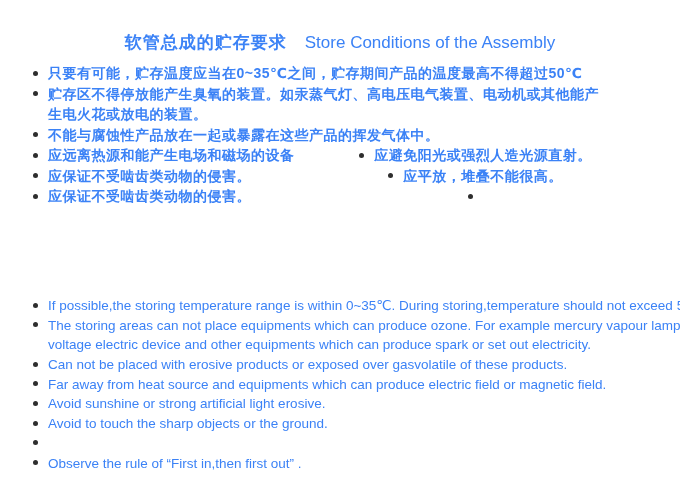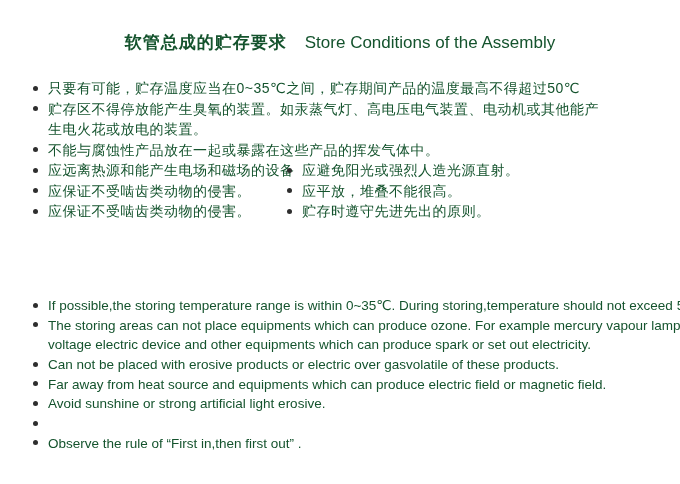--- a/index.html
+++ b/index.html
@@ -3,42 +3,42 @@
 <meta charset="utf-8">
 <style>
   html, body { margin: 0; padding: 0; background: #ffffff; }
   .page {
     position: relative;
     width: 680px;
     height: 484px;
     background: #ffffff;
     overflow: hidden;
     font-family: "Liberation Sans", "DejaVu Sans", sans-serif;
-    color: #14532d;
+    color: #3b82f6;
   }
   .title {
     position: absolute;
     top: 33px;
     left: 0;
     width: 100%;
     text-align: center;
     font-size: 17px;
     line-height: 20px;
     white-space: nowrap;
   }
   .title .zh { font-weight: 600; letter-spacing: 1px; }
   .title .en { font-weight: 400; margin-left: 18px; }
 
   .cn-block {
     position: absolute;
-    top: 78px;
+    top: 63px;
     left: 33px;
     right: 16px;
     font-size: 14px;
-    font-weight: 400;
+    font-weight: 700;
     letter-spacing: 0.5px;
   }
   .cn-block .row { height: 20.5px; line-height: 20.5px; white-space: nowrap; }
 
   .en-block {
     position: absolute;
     top: 296px;
     left: 33px;
     right: 10px;
     font-size: 13.5px;
@@ -52,21 +52,21 @@
     height: 5px;
     border-radius: 50%;
     background: #2e2e2e;
     margin-right: 10px;
     vertical-align: 2.5px;
   }
   .cont { padding-left: 15px; }
 
   .twocol { display: flex; }
   .twocol .left  { width: 254px; white-space: nowrap; }
-  .twocol .right { flex: 1; white-space: nowrap; }
+  .twocol .right { flex: 1; white-space: nowrap; text-align: center; }
 </style>
 </head>
 <body>
 
 <div class="page">
 
   <div class="title">
     <span class="zh">软管总成的贮存要求</span><span class="en">Store Conditions of the Assembly</span>
   </div>
 
@@ -79,28 +79,29 @@
     <div class="row twocol">
       <div class="left"><span class="bullet"></span><span>应远离热源和能产生电场和磁场的设备</span></div>
       <div class="right"><span class="bullet"></span><span>应避免阳光或强烈人造光源直射。</span></div>
     </div>
     <div class="row twocol">
       <div class="left"><span class="bullet"></span><span>应保证不受啮齿类动物的侵害。</span></div>
       <div class="right"><span class="bullet"></span><span>应平放，堆叠不能很高。</span></div>
     </div>
     <div class="row twocol">
       <div class="left"><span class="bullet"></span><span>应保证不受啮齿类动物的侵害。</span></div>
-      <div class="right"><span class="bullet"></span><span>贮存时遵守先进先出的原则。</span></div>
+      <div class="right"><span class="bullet"></span></div>
     </div>
   </div>
 
   <div class="en-block">
     <div class="row"><span class="bullet"></span><span>If possible,the storing temperature range is within 0~35℃. During storing,temperature should not exceed 50℃.</span></div>
     <div class="row"><span class="bullet"></span><span>The storing areas can not place equipments which can produce ozone. For example mercury vapour lamp、high-</span></div>
     <div class="row cont"><span>voltage electric device and other equipments which can produce spark or set out electricity.</span></div>
-    <div class="row"><span class="bullet"></span><span>Can not be placed with erosive products or electric over gasvolatile of these products.</span></div>
+    <div class="row"><span class="bullet"></span><span>Can not be placed with erosive products or exposed over gasvolatile of these products.</span></div>
     <div class="row"><span class="bullet"></span><span>Far away from heat source and equipments which can produce electric field or magnetic field.</span></div>
     <div class="row"><span class="bullet"></span><span>Avoid sunshine or strong artificial light erosive.</span></div>
+    <div class="row"><span class="bullet"></span><span>Avoid to touch the sharp objects or the ground.</span></div>
     <div class="row"><span class="bullet"></span></div>
     <div class="row"><span class="bullet"></span><span>Observe the rule of “First in,then first out” .</span></div>
   </div>
 
 </div>
 
 </body></html>

